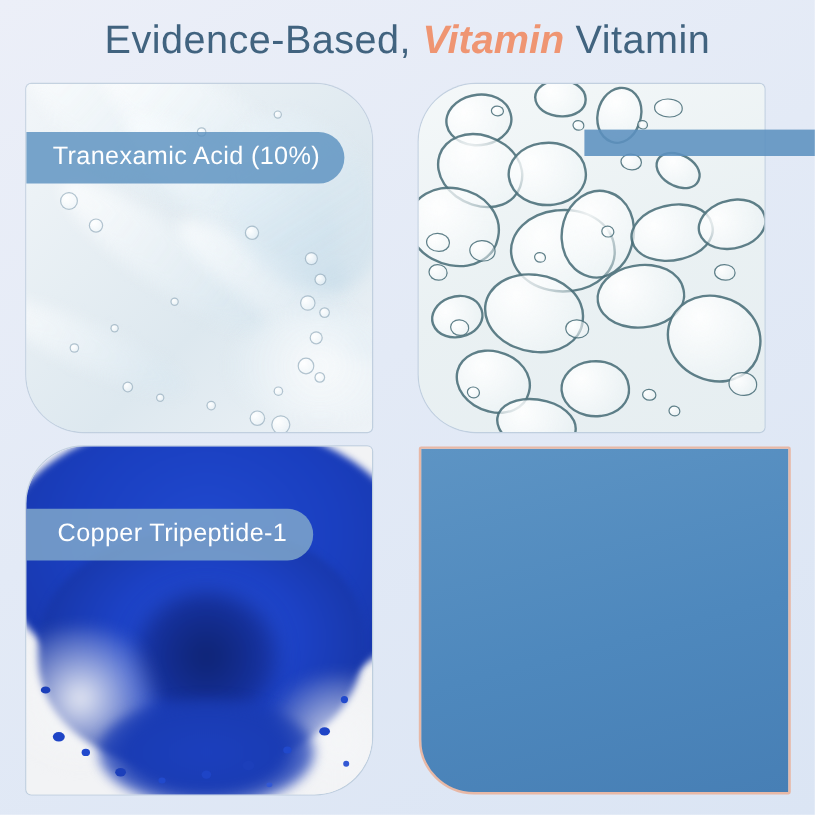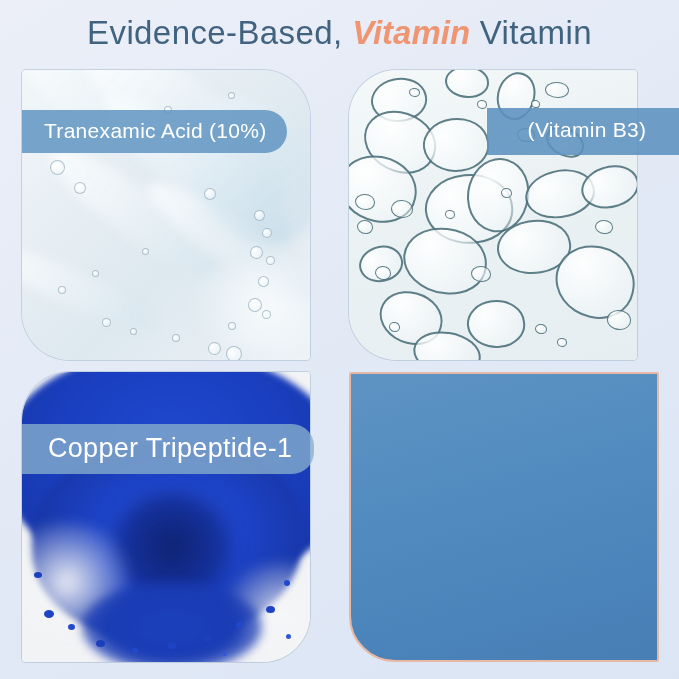--- a/index.html
+++ b/index.html
@@ -77,21 +77,21 @@
     border-radius:0 22px 22px 0;font-size:21px;white-space:nowrap;
   }
   #lbl-niacinamide{
     left:487px;top:108px;width:172px;padding:10px 14px 12px 14px;
     background:rgba(92,145,191,.88);font-size:21px;line-height:1.18;
     text-align:center;
   }
   #lbl-copper{
     left:22px;top:424px;padding:9px 22px 10px 26px;
     background:rgba(136,176,204,.78);
-    border-radius:0 22px 22px 0;font-size:27px;white-space:nowrap;
+    border-radius:0 22px 22px 0;font-size:21px;white-space:nowrap;
   }
 </style>
 </head>
 <body>
 
 <div id="stage">
 
   <div class="title">
     <span class="t-part">Evidence-Based, </span><span class="accent">Vitamin</span><span class="t-part"> Vitamin</span>
   </div>
@@ -167,21 +167,20 @@
       <div class="wbub xs" style="left:182px;top:30px;width:7px;height:6px;"></div>
       <div class="wbub xs" style="left:96px;top:140px;width:8px;height:7px;"></div>
       <div class="wbub xs" style="left:152px;top:118px;width:9px;height:8px;"></div>
       <div class="wbub xs" style="left:40px;top:252px;width:9px;height:8px;"></div>
       <div class="wbub xs" style="left:186px;top:254px;width:10px;height:8px;"></div>
       <div class="wbub xs" style="left:208px;top:268px;width:8px;height:7px;"></div>
 
     </div>
   </div>
   <div class="lbl" id="lbl-niacinamide">
-    <div>(Vitamin B3)</div>
   </div>
 
   <div class="panel" id="p-powder">
     <div style="position:absolute;inset:0;background:#f2f3f5;">
       <div class="powder-mass" style="left:-20px;top:-20px;width:340px;height:230px;border-radius:45% 48% 40% 50%;background:radial-gradient(ellipse at 50% 40%,#2049cf 0%,#1a3fc0 45%,#1838ae 75%,#16329c 100%);"></div>
       <div class="powder-mass" style="left:10px;top:70px;width:270px;height:200px;border-radius:48% 42% 50% 46%;background:radial-gradient(ellipse at 52% 45%,#2550d8 0%,#1c41c4 40%,#16339e 80%,#122a86 100%);"></div>
       <div class="powder-mass" style="left:90px;top:120px;width:120px;height:110px;border-radius:50%;filter:blur(8px);background:radial-gradient(circle,#0e2372 0%,#15309a 55%,rgba(26,63,192,0) 100%);"></div>
       <div class="powder-mass" style="left:-30px;top:150px;width:150px;height:120px;border-radius:50%;filter:blur(6px);background:radial-gradient(circle,rgba(245,246,248,.95),rgba(245,246,248,0) 70%);"></div>
       <div class="powder-mass" style="left:190px;top:190px;width:140px;height:110px;border-radius:50%;filter:blur(6px);background:radial-gradient(circle,rgba(245,246,248,.9),rgba(245,246,248,0) 70%);"></div>
       <div class="powder-mass" style="left:60px;top:210px;width:180px;height:90px;border-radius:50%;filter:blur(5px);background:radial-gradient(ellipse,#1b3fbd 0%,#1a3cb4 50%,rgba(26,60,180,.1) 100%);"></div>

